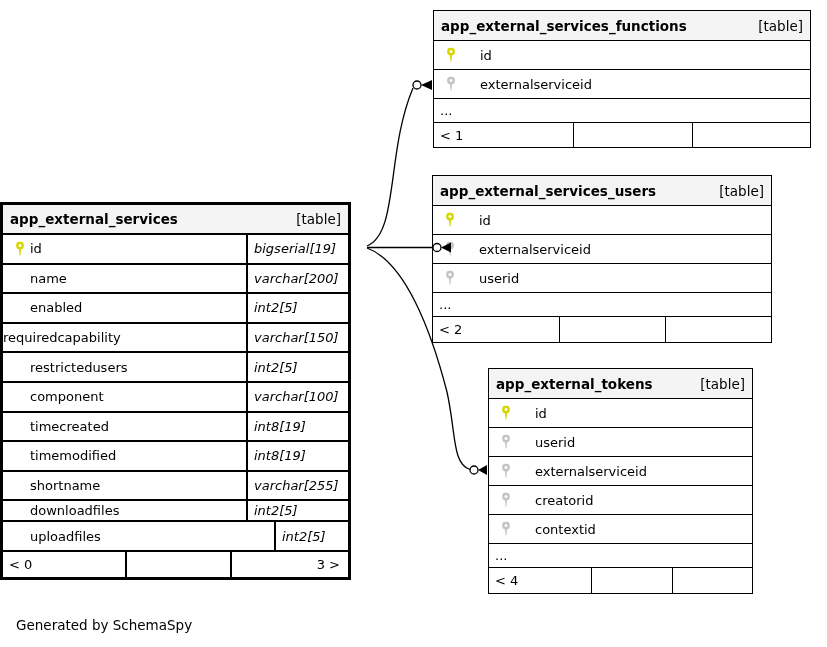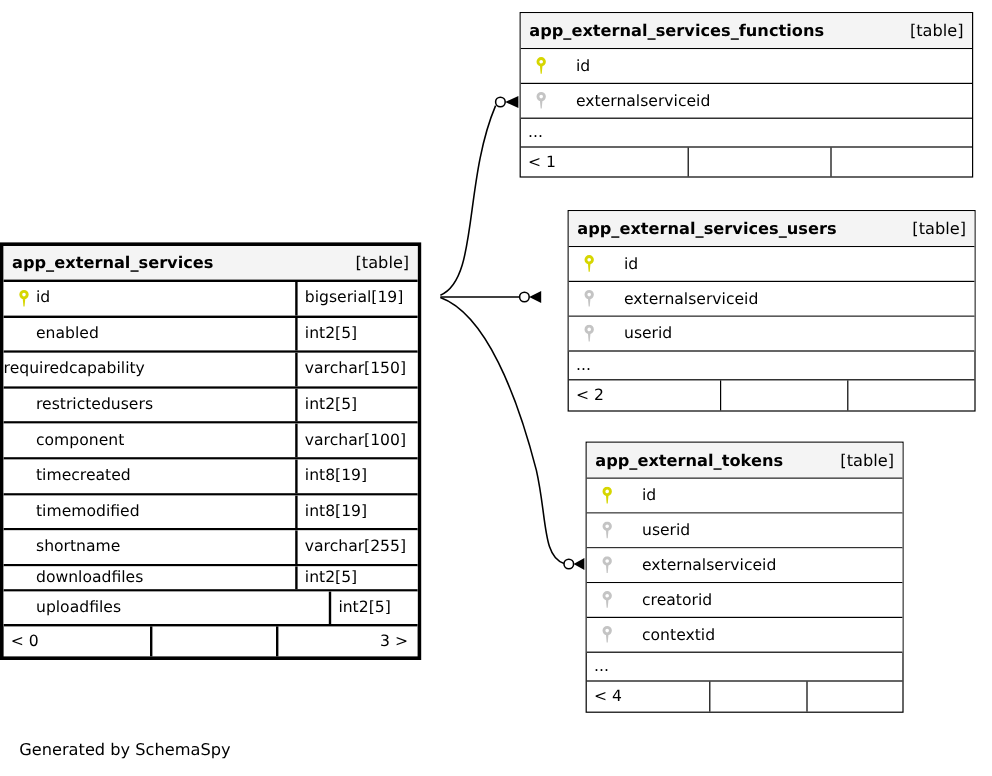--- a/index.html
+++ b/index.html
@@ -21,21 +21,21 @@
   .hdr .nm { font-weight:bold; white-space:nowrap; }
   .hdr .tag { font-weight:normal; white-space:nowrap; }
   .row {
     display:flex; align-items:stretch; border-bottom:1px solid #000;
     box-sizing:border-box; font-size:13px; background:#fff;
   }
   .main .row { border-bottom-width:2px; }
   .namecell { display:flex; align-items:center; position:relative; box-sizing:border-box; }
   .typecell {
     border-left:2px solid #000; display:flex; align-items:center;
-    padding-left:6px; box-sizing:border-box; flex:1; white-space:nowrap;
+    padding-left:6px; box-sizing:border-box; flex:1; white-space:nowrap;font-style:italic;
   }
   .keyicon { position:absolute; left:12px; top:50%; transform:translateY(-50%); width:10px; height:15px; }
   .colname { white-space:nowrap; }
   .ellip {
     display:flex; align-items:center; padding-left:6px;
     border-bottom:1px solid #000; box-sizing:border-box; font-size:13px;
   }
   .ftr { display:flex; box-sizing:border-box; font-size:13px; }
   .ftr .cell {
     box-sizing:border-box; display:flex; align-items:center;
@@ -62,20 +62,26 @@
             <svg viewBox="0 0 10 15" class="keyicon">
               <circle cx="5" cy="4" r="2.7" fill="none" stroke="#d6d600" stroke-width="2.4"></circle>
               <polygon points="3.9,6.8 6.1,6.8 5.45,14 4.55,14" fill="#d6d600"></polygon>
             </svg>
             <span class="colname" style="margin-left: 27px;">id</span>
           </div>
           <div class="typecell">bigserial[19]</div>
         </div>
         <div class="row" style="height: 29.6px;">
           <div class="namecell" style="width: 243px;">
+            <span class="colname" style="margin-left: 27px;">name</span>
+          </div>
+          <div class="typecell">varchar[200]</div>
+        </div>
+        <div class="row" style="height: 29.6px;">
+          <div class="namecell" style="width: 243px;">
             <span class="colname" style="margin-left: 27px;">enabled</span>
           </div>
           <div class="typecell">int2[5]</div>
         </div>
         <div class="row" style="height: 29.6px;">
           <div class="namecell" style="width: 243px;">
             <span class="colname" style="">requiredcapability</span>
           </div>
           <div class="typecell">varchar[150]</div>
         </div>
@@ -150,21 +156,21 @@
             <span class="colname" style="margin-left: 46px;">externalserviceid</span>
           </div>
         </div>
         <div class="ellip" style="height: 24px;">...</div>
         <div class="ftr" style="height: 24px;">
           <div class="cell" style="width: 139px;">&lt; 1</div>
           <div class="cell mid" style="width: 120px;"></div>
           <div class="cell last"></div>
         </div>
       </div>
-      <div class="tbl" style="left: 473px; top: 175px; width: 340px;">
+      <div class="tbl" style="left: 432px; top: 175px; width: 340px;">
         <div class="hdr" style="height: 30px;">
           <span class="nm">app_external_services_users</span>
           <span class="tag">[table]</span>
         </div>
         <div class="row" style="height: 29px;">
           <div class="namecell" style="width: 340px;">
             <svg viewBox="0 0 10 15" class="keyicon">
               <circle cx="5" cy="4" r="2.7" fill="none" stroke="#d6d600" stroke-width="2.4"></circle>
               <polygon points="3.9,6.8 6.1,6.8 5.45,14 4.55,14" fill="#d6d600"></polygon>
             </svg>

